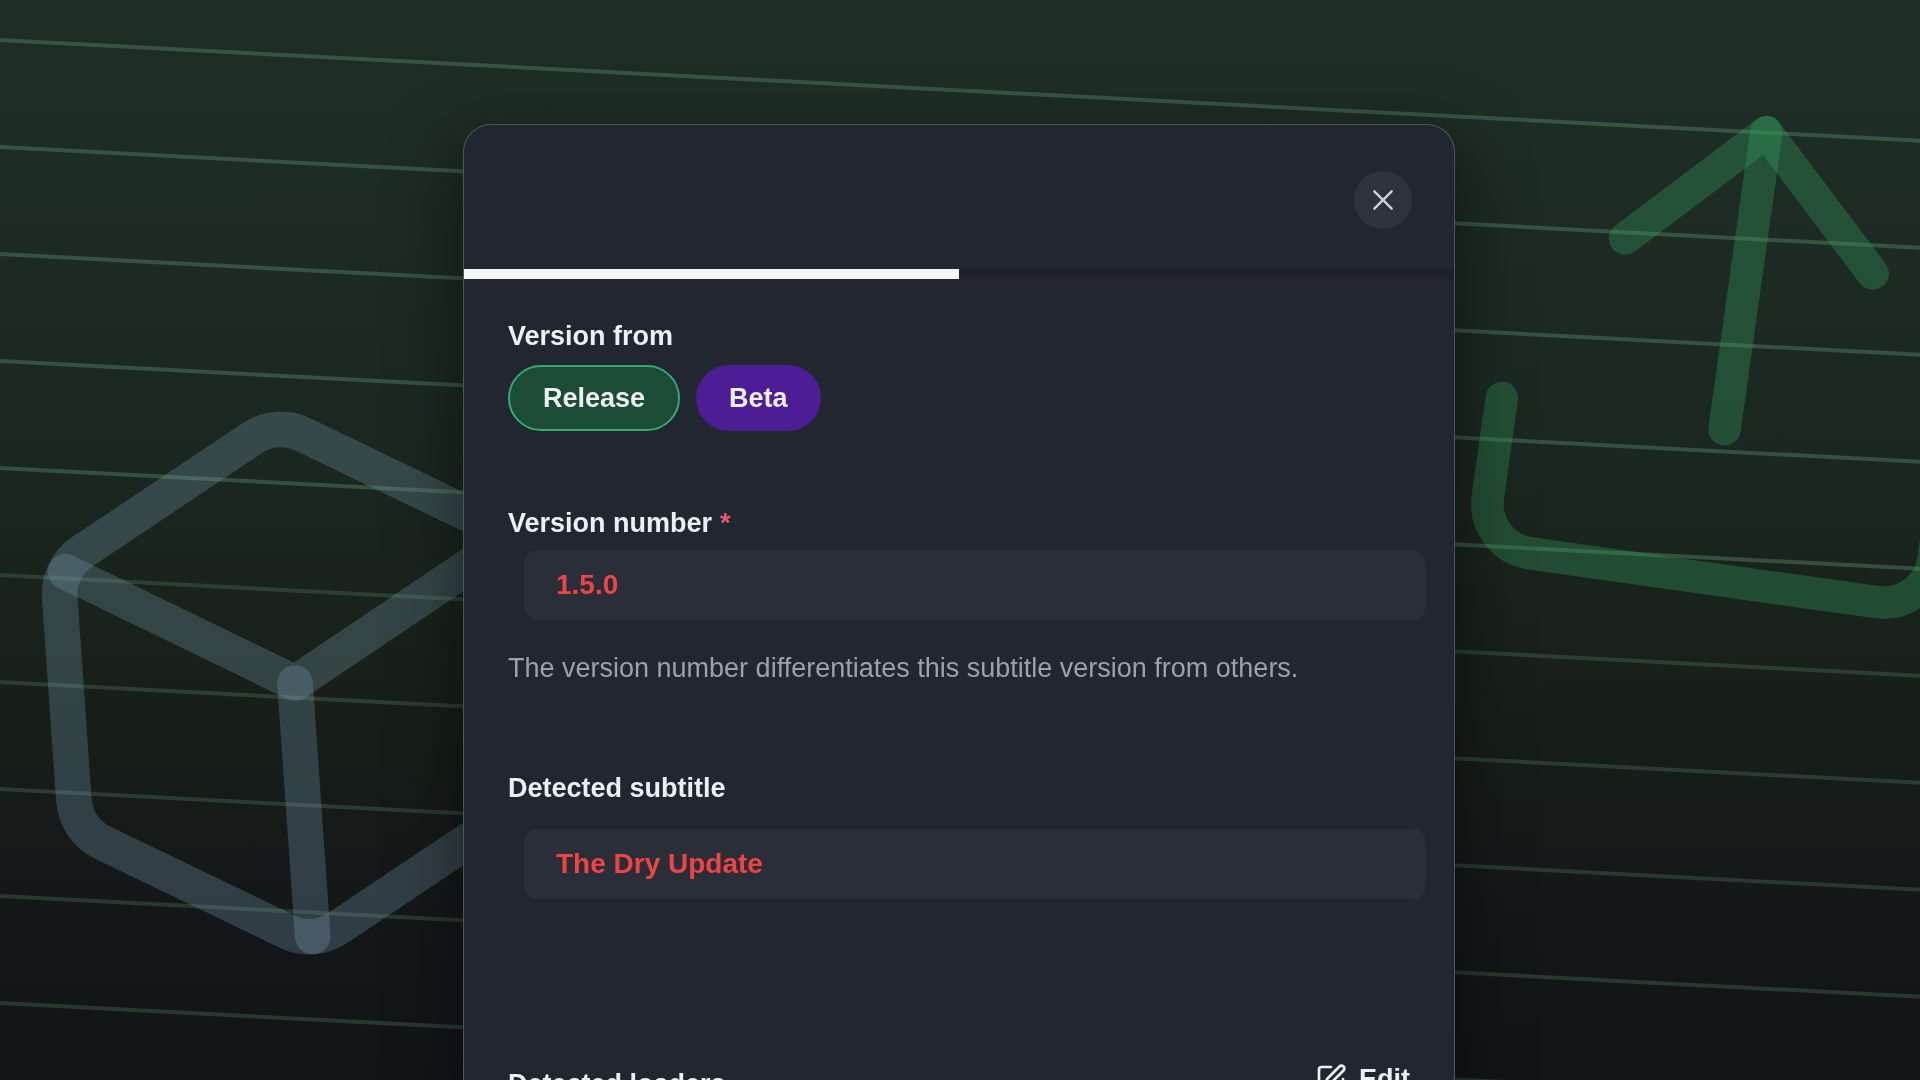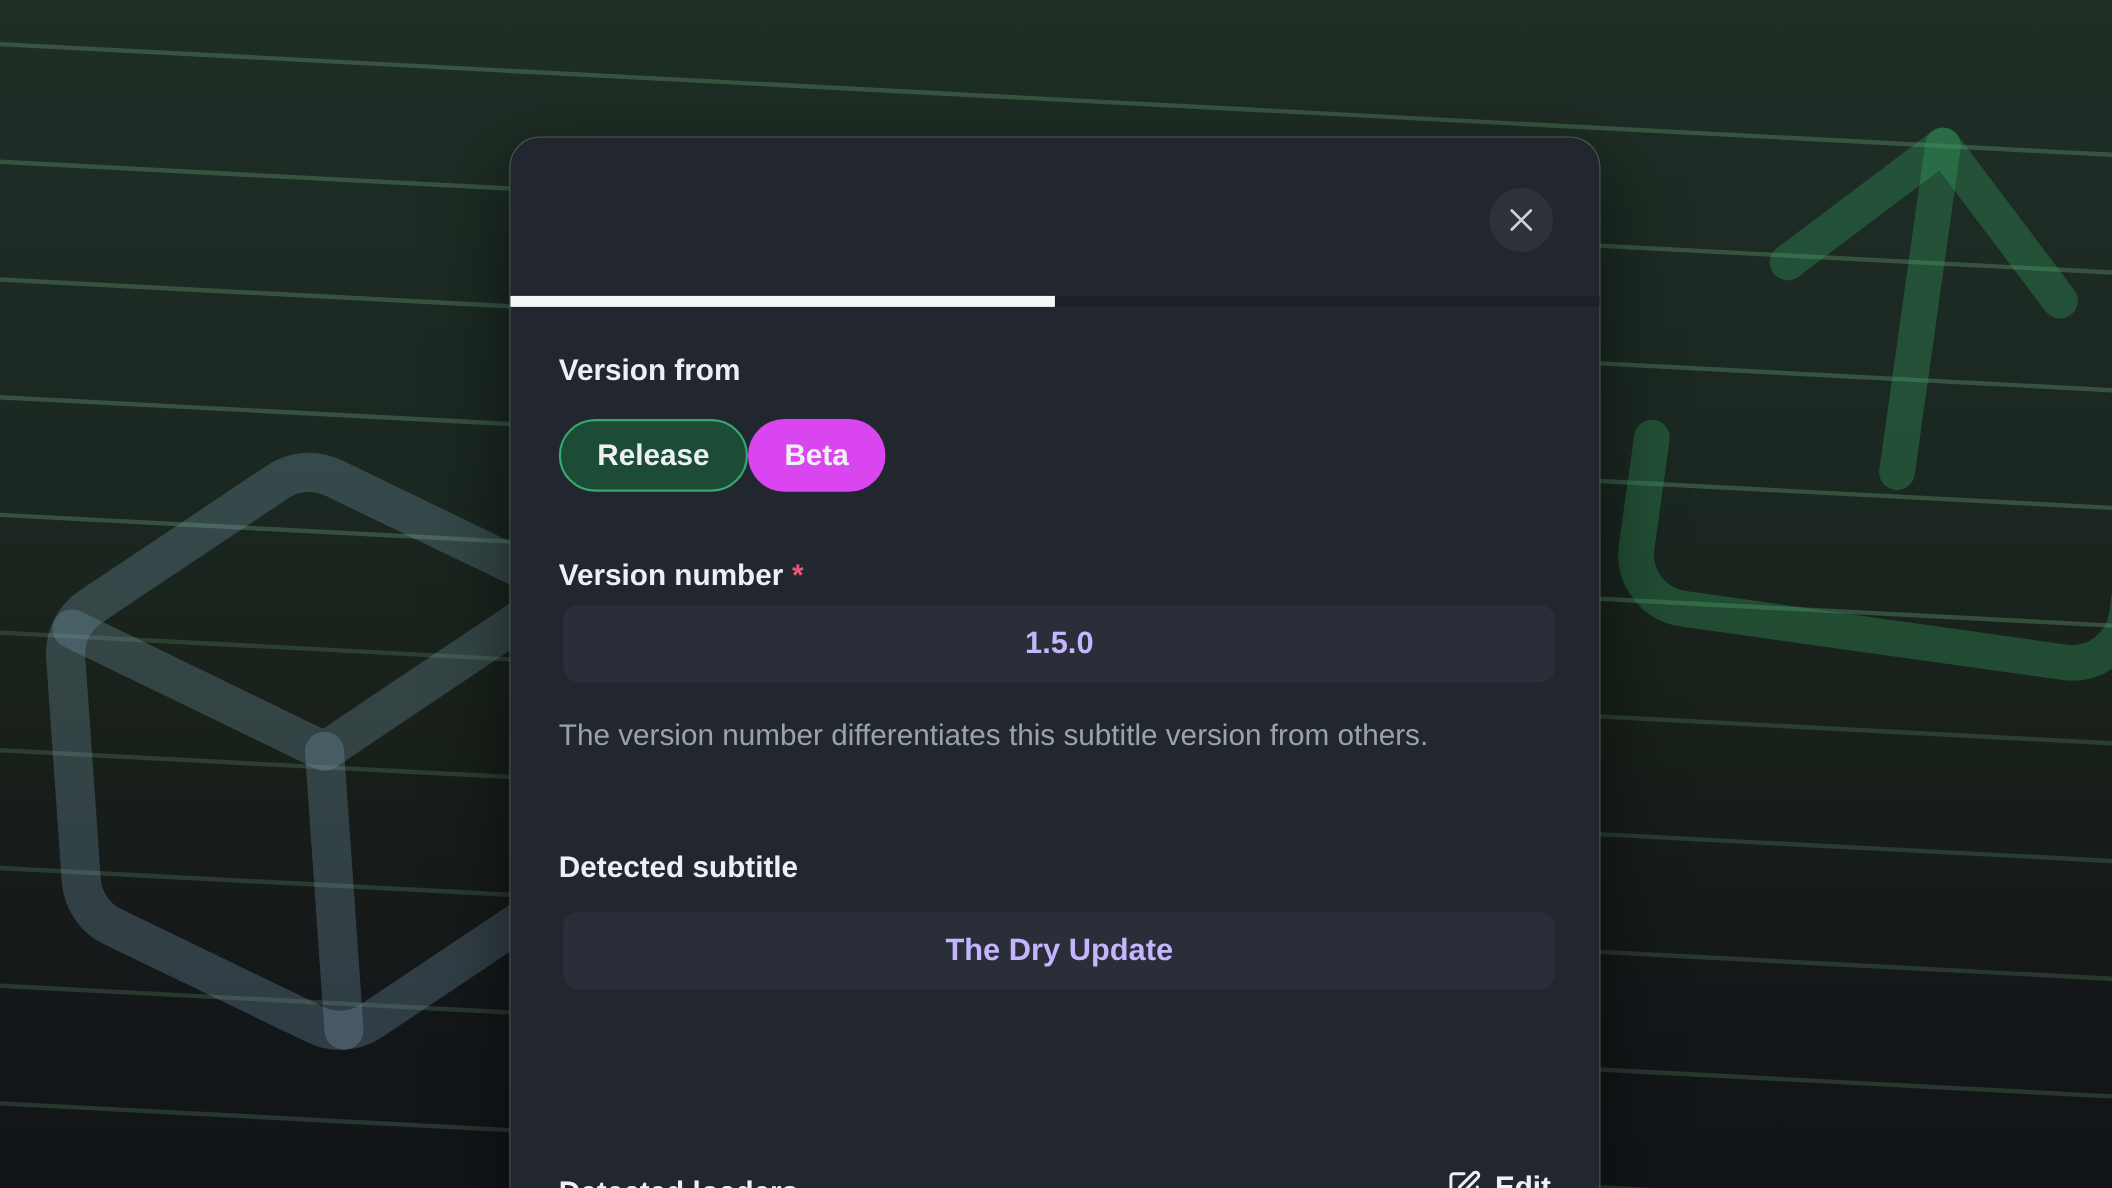--- a/index.html
+++ b/index.html
@@ -37,32 +37,32 @@
   }
   .close-btn svg{stroke:#ccd3da;stroke-width:2.2;stroke-linecap:round;fill:none;}
   .progress{position:absolute;left:0;top:144px;width:100%;height:10px;background:#1d2127;}
   .progress-fill{height:100%;background:#f4f9f8;width:0;}
   .content{position:absolute;left:44px;right:44px;top:0;}
   .field-label{
     position:absolute;font-size:27px;font-weight:700;color:#edf0f3;
   }
   .req{color:#eb5672;font-weight:700;margin-left:8px;}
   
-  .pill-row{position:absolute;top:256px;left:0;display:flex;}
+  .pill-row{position:absolute;top:240px;left:0;display:flex;gap:16px;}
   .pill{
-    height:66px;border-radius:33px;border:none;background:#d946ef;color:#edf0f3;
+    height:66px;border-radius:33px;border:none;background:#4c1d95;color:#edf0f3;
     font-family:inherit;font-size:27px;font-weight:700;padding:0 33px;cursor:pointer;
     display:flex;align-items:center;justify-content:center;box-sizing:border-box;
   }
   .pill.selected{background:#1c4b36;border:2px solid #35a873;}
   
   .text-input{
-    position:absolute;left:4px;width:100%;height:70px;border-radius:14px;border:none;
-    background:#292e38;color:#c4b5fd;font-family:inherit;font-size:28px;font-weight:600;
-    padding:0 32px;box-sizing:border-box;outline:none;text-align:center;
+    position:absolute;left:16px;width:100%;height:70px;border-radius:14px;border:none;
+    background:#292e38;color:#ef4444;font-family:inherit;font-size:28px;font-weight:600;
+    padding:0 32px;box-sizing:border-box;outline:none;
   }
   .help-text{
     position:absolute;left:0;top:521px;max-width:845px;
     font-size:27px;line-height:44px;color:#9aa2ac;font-weight:400;
   }
   
   .edit-btn{
     position:absolute;right:0;top:812px;display:flex;align-items:center;gap:12px;
     background:none;border:none;color:#eef1f4;font-family:inherit;font-size:27px;font-weight:700;
     cursor:pointer;padding:0;

